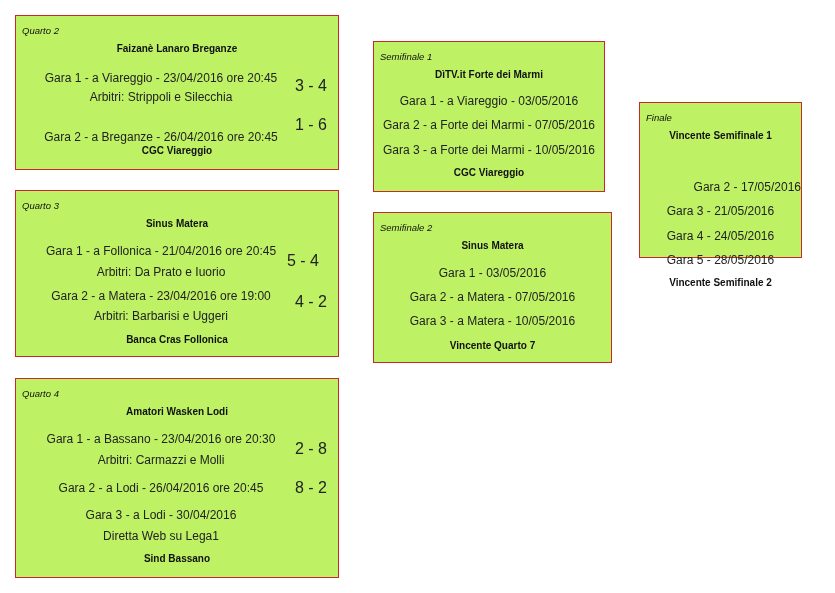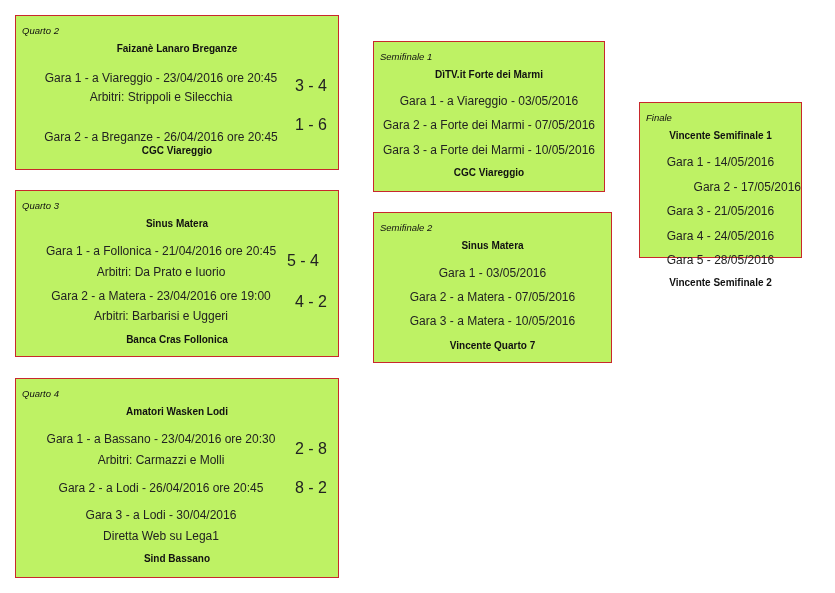--- a/index.html
+++ b/index.html
@@ -64,19 +64,18 @@
   <div class="team" style="top:27px;">Sinus Matera</div>
   <div class="line" style="left:0;right:0;top:53px;">Gara 1 - 03/05/2016</div>
   <div class="line" style="left:0;right:0;top:77px;">Gara 2 - a Matera - 07/05/2016</div>
   <div class="line" style="left:0;right:0;top:101px;">Gara 3 - a Matera - 10/05/2016</div>
   <div class="team" style="top:127px;">Vincente Quarto 7</div>
 </div>
 
 <div class="box" style="left:639px;top:102px;width:163px;height:156px;">
   <div class="stage">Finale</div>
   <div class="team" style="top:27px;">Vincente Semifinale 1</div>
-  <div class="line" style="left:0;right:0;top:52px;">Gara 1 - 14/05/2016</div>
   <div class="line" style="left:0;right:0;top:77px;text-align:right;">Gara 2 - 17/05/2016</div>
   <div class="line" style="left:0;right:0;top:101px;">Gara 3 - 21/05/2016</div>
   <div class="line" style="left:0;right:0;top:126px;">Gara 4 - 24/05/2016</div>
   <div class="line" style="left:0;right:0;top:150px;">Gara 5 - 28/05/2016</div>
   <div class="team" style="top:174px;">Vincente Semifinale 2</div>
 </div>
 
 </body></html>

